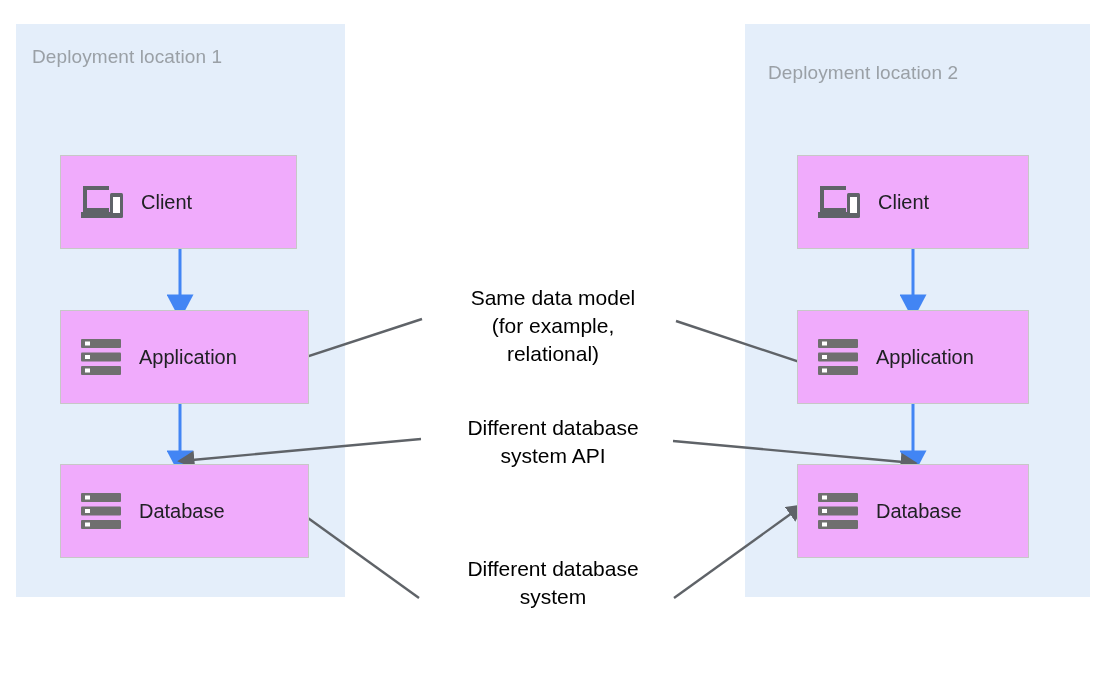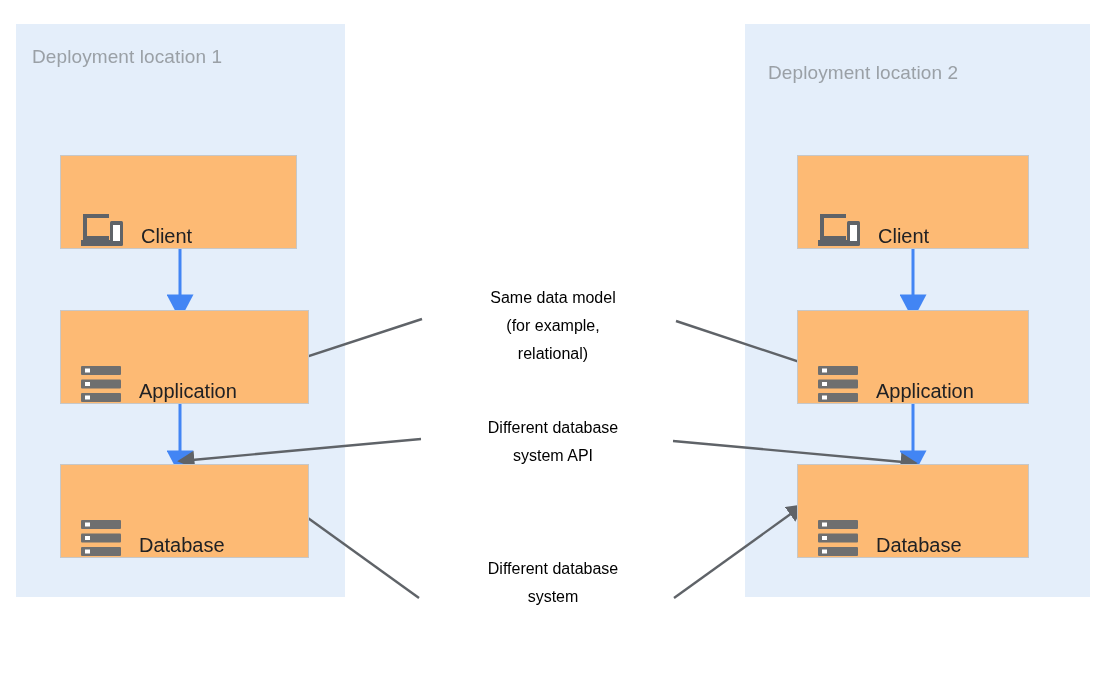--- a/index.html
+++ b/index.html
@@ -27,44 +27,44 @@
   .zone-label {
     position: absolute;
     color: #9aa0a6;
     font-size: 19px;
     line-height: 22px;
     letter-spacing: 0.1px;
     white-space: nowrap;
   }
   .node {
     position: absolute;
-    background: #fdba74;
+    background: #f0abfc;
     border: 1px solid #c7c7c7;
     box-sizing: border-box;
     display: flex;
-    align-items: flex-end;
+    align-items: center;
   }
   .node .icon {
     flex: 0 0 auto;
     margin-left: 20px;
     display: flex;
     align-items: center;
     justify-content: center;
   }
   .node .node-label {
     margin-left: 18px;
     font-size: 20px;
     color: #202124;
     line-height: 24px;
     white-space: nowrap;
   }
   .annotation {
     position: absolute;
     text-align: center;
-    font-size: 16px;
+    font-size: 21px;
     line-height: 28px;
     color: #000000;
     white-space: pre-line;
   }
   svg.overlay {
     position: absolute;
     left: 0; top: 0;
     width: 1106px;
     height: 684px;
     pointer-events: none;

